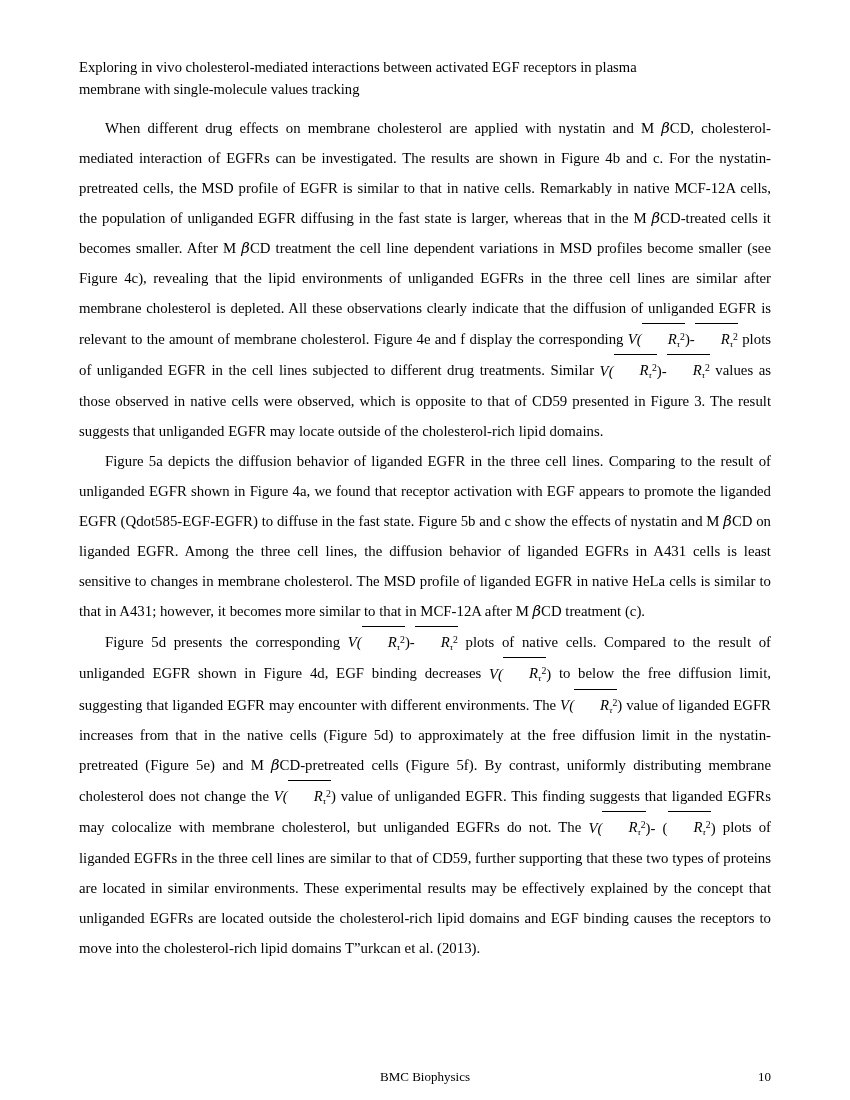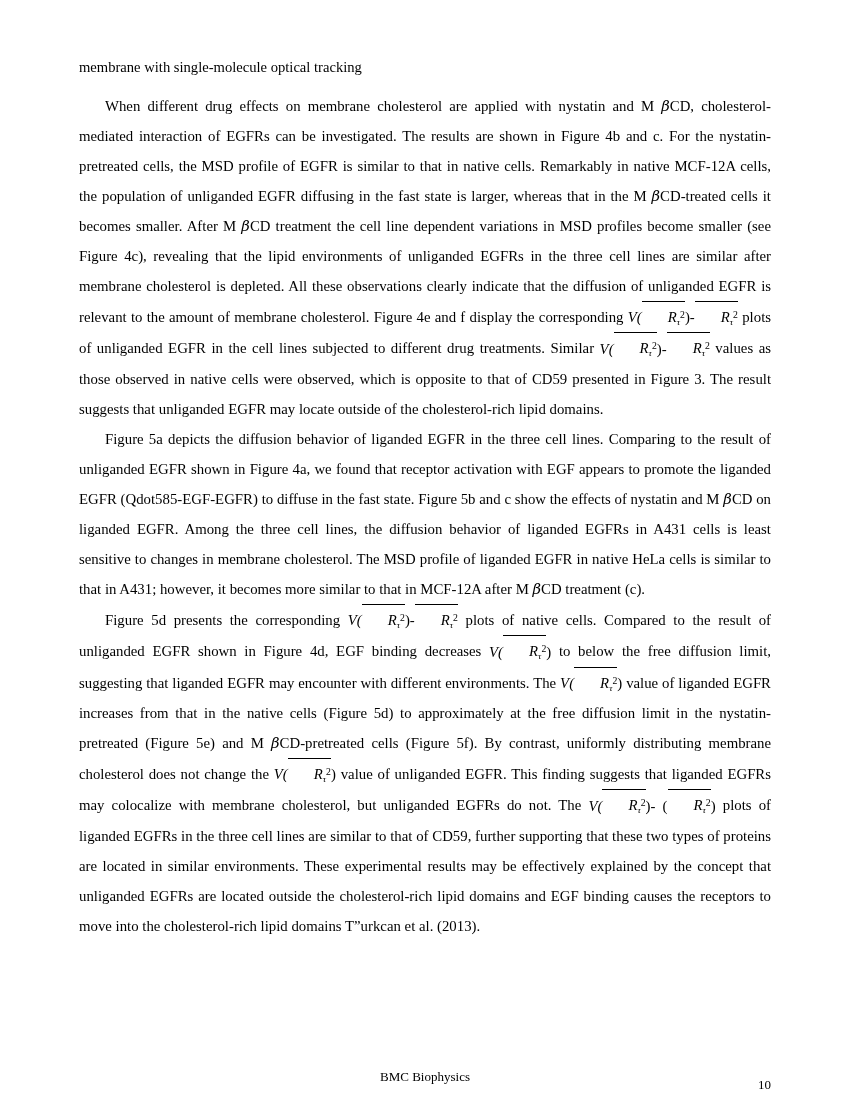--- a/index.html
+++ b/index.html
@@ -87,32 +87,32 @@
   }
   .footer-journal {
     position: absolute;
     left: 0; right: 0;
     text-align: center;
   }
   .footer-page {
     position: absolute;
     right: 0;
     text-align: center;
-    margin-top: 8px;
   }
 </style>
 </head>
 <body>
 
 <div class="page">
 
   <div class="content">
 
     <div class="running-head">
-      <div>membrane with single-molecule optical tracking</div>
+      <div>Exploring in vivo cholesterol-mediated interactions between activated EGF receptors in plasma</div>
+      <div>membrane with single-molecule values tracking</div>
     </div>
 
     <div class="body-block">
 
       <p class="para"><span>When different drug effects on membrane cholesterol are applied with nystatin and M </span><span class="beta">β</span><span>CD, cholesterol-mediated interaction of EGFRs can be investigated. The results are shown in Figure 4b and c. For the nystatin-pretreated cells, the MSD profile of EGFR is similar to that in native cells. Remarkably in native MCF-12A cells, the population of unliganded EGFR diffusing in the fast state is larger, whereas that in the M </span><span class="beta">β</span><span>CD-treated cells it becomes smaller. After M </span><span class="beta">β</span><span>CD treatment the cell line dependent variations in MSD profiles become smaller (see Figure 4c), revealing that the lipid environments of unliganded EGFRs in the three cell lines are similar after membrane cholesterol is depleted. All these observations clearly indicate that the diffusion of unliganded EGFR is relevant to the amount of membrane cholesterol. Figure 4e and f display the corresponding </span><span class="math"><span class="mvar">V(</span><span class="ob"><span class="mvar">R</span><span class="sub">τ</span><span class="sup">2</span></span><span class="upr">)</span><span class="upr">-</span><span class="ob"><span class="mvar">R</span><span class="sub">τ</span><span class="sup">2</span></span></span><span> plots of unliganded EGFR in the cell lines subjected to different drug treatments. Similar </span><span class="math"><span class="mvar">V(</span><span class="ob"><span class="mvar">R</span><span class="sub">τ</span><span class="sup">2</span></span><span class="upr">)</span><span class="upr">-</span><span class="ob"><span class="mvar">R</span><span class="sub">τ</span><span class="sup">2</span></span></span><span> values as those observed in native cells were observed, which is opposite to that of CD59 presented in Figure 3. The result suggests that unliganded EGFR may locate outside of the cholesterol-rich lipid domains.</span></p>
 
       <p class="para"><span>Figure 5a depicts the diffusion behavior of liganded EGFR in the three cell lines. Comparing to the result of unliganded EGFR shown in Figure 4a, we found that receptor activation with EGF appears to promote the liganded EGFR (Qdot585-EGF-EGFR) to diffuse in the fast state. Figure 5b and c show the effects of nystatin and M </span><span class="beta">β</span><span>CD on liganded EGFR. Among the three cell lines, the diffusion behavior of liganded EGFRs in A431 cells is least sensitive to changes in membrane cholesterol. The MSD profile of liganded EGFR in native HeLa cells is similar to that in A431; however, it becomes more similar to that in MCF-12A after M </span><span class="beta">β</span><span>CD treatment (c).</span></p>
 
       <p class="para"><span>Figure 5d presents the corresponding </span><span class="math"><span class="mvar">V(</span><span class="ob"><span class="mvar">R</span><span class="sub">τ</span><span class="sup">2</span></span><span class="upr">)</span><span class="upr">-</span><span class="ob"><span class="mvar">R</span><span class="sub">τ</span><span class="sup">2</span></span></span><span> plots of native cells. Compared to the result of unliganded EGFR shown in Figure 4d, EGF binding decreases </span><span class="math"><span class="mvar">V(</span><span class="ob"><span class="mvar">R</span><span class="sub">τ</span><span class="sup">2</span></span><span class="upr">)</span></span><span> to below the free diffusion limit, suggesting that liganded EGFR may encounter with different environments. The </span><span class="math"><span class="mvar">V(</span><span class="ob"><span class="mvar">R</span><span class="sub">τ</span><span class="sup">2</span></span><span class="upr">)</span></span><span> value of liganded EGFR increases from that in the native cells (Figure 5d) to approximately at the free diffusion limit in the nystatin-pretreated (Figure 5e) and M </span><span class="beta">β</span><span>CD-pretreated cells (Figure 5f). By contrast, uniformly distributing membrane cholesterol does not change the </span><span class="math"><span class="mvar">V(</span><span class="ob"><span class="mvar">R</span><span class="sub">τ</span><span class="sup">2</span></span><span class="upr">)</span></span><span> value of unliganded EGFR. This finding suggests that liganded EGFRs may colocalize with membrane cholesterol, but unliganded EGFRs do not. The </span><span class="math"><span class="mvar">V(</span><span class="ob"><span class="mvar">R</span><span class="sub">τ</span><span class="sup">2</span></span><span class="upr">)</span><span class="upr">-</span> <span class="upr">(</span><span class="ob"><span class="mvar">R</span><span class="sub">τ</span><span class="sup">2</span></span><span class="upr">)</span></span><span> plots of liganded EGFRs in the three cell lines are similar to that of CD59, further supporting that these two types of proteins are located in similar environments. These experimental results may be effectively explained by the concept that unliganded EGFRs are located outside the cholesterol-rich lipid domains and EGF binding causes the receptors to move into the cholesterol-rich lipid domains T”urkcan et al. (2013).</span></p>
 

